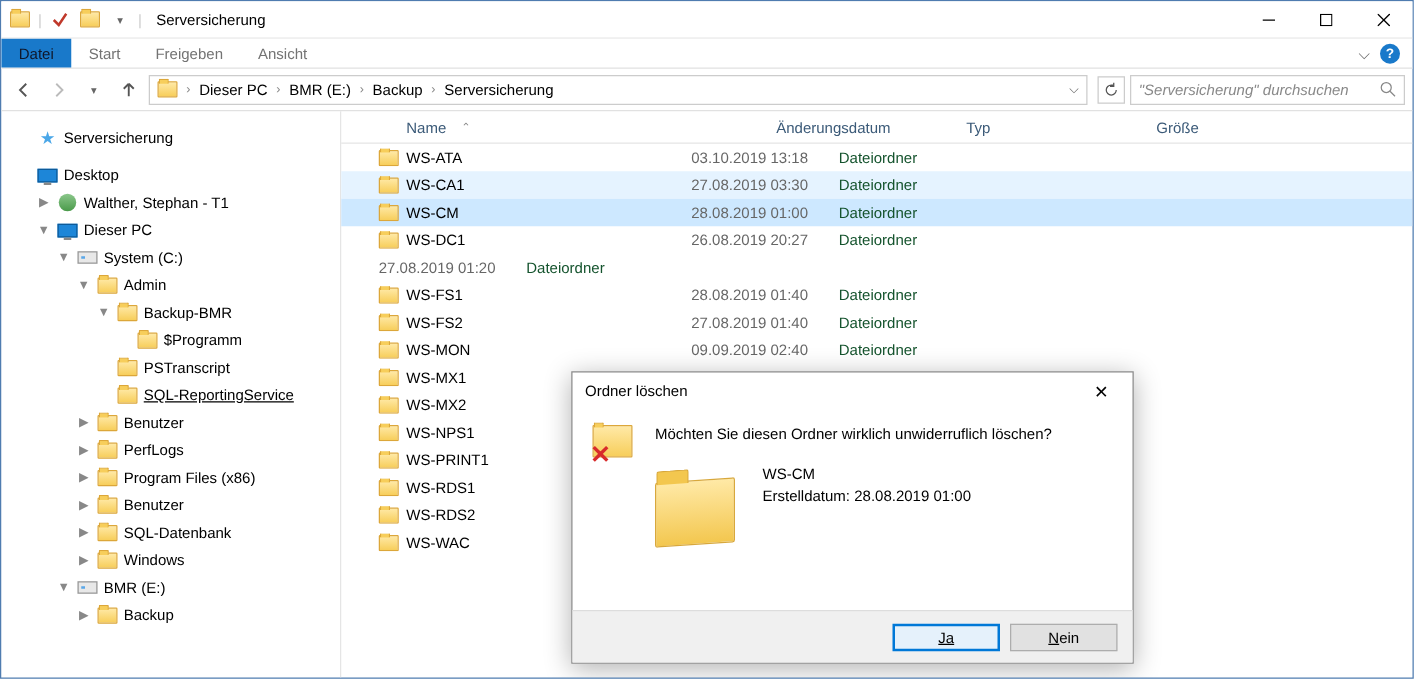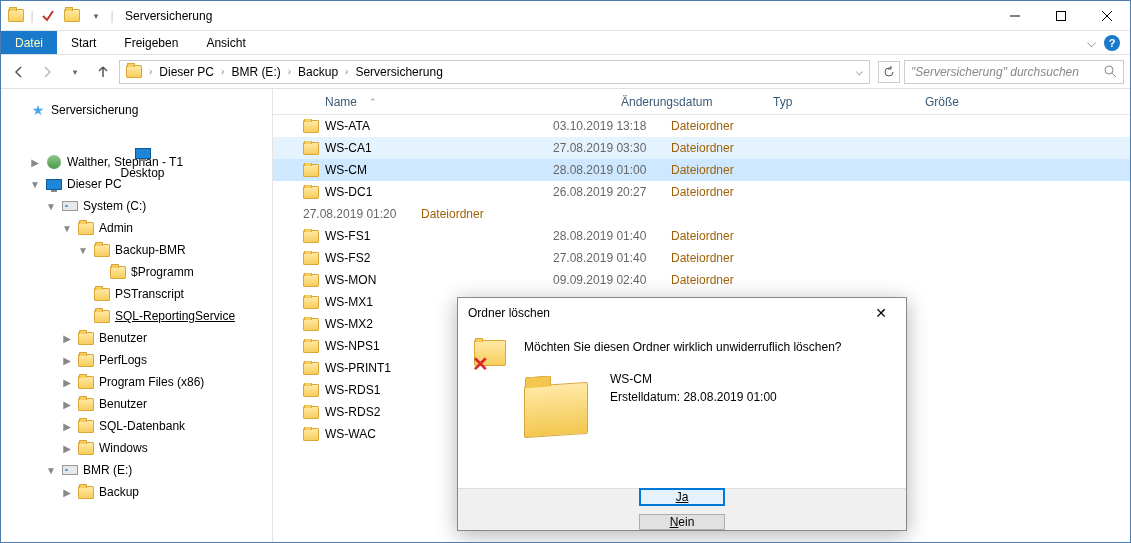--- a/index.html
+++ b/index.html
@@ -6,22 +6,22 @@
 body { background:#fff; width:1131px; height:543px; overflow:hidden; position:relative; border:1px solid #4f7cb0; }
 .titlebar { height:30px; background:#fff; display:flex; align-items:center; border-bottom:1px solid #e5e5e5; }
 .titlebar .qat { display:flex; align-items:center; gap:2px; padding-left:4px; }
 .qat-ico { width:22px; height:22px; display:flex; align-items:center; justify-content:center; }
 .folder-ico { width:16px; height:13px; background:linear-gradient(#ffe9a6,#f7ce5b); border:1px solid #dca73a; border-radius:1px; position:relative; }
 .folder-ico::before { content:""; position:absolute; top:-3px; left:0; width:6px; height:3px; background:#f7ce5b; border:1px solid #dca73a; border-bottom:none; border-radius:1px 1px 0 0; }
 .titlebar .title { margin-left:10px; color:#000; }
 .win-btns { margin-left:auto; display:flex; }
 .win-btn { width:46px; height:30px; display:flex; align-items:center; justify-content:center; color:#000; }
 .ribbon-tabs { height:24px; display:flex; align-items:stretch; border-bottom:1px solid #e1e1e1; background:#fff; }
-.ribbon-tab { padding:0 14px; display:flex; align-items:center; color:#000000; cursor:default; }
-.ribbon-tab.file { background:#1979ca; color:#fef9c3; }
+.ribbon-tab { padding:0 14px; display:flex; align-items:center; color:#737373; cursor:default; }
+.ribbon-tab.file { background:#1979ca; color:#0f172a; }
 .ribbon-help { margin-left:auto; display:flex; align-items:center; padding-right:10px; gap:8px; }
 .help-circle { width:16px; height:16px; border-radius:50%; background:#1979ca; color:#fff; display:flex; align-items:center; justify-content:center; font-size:11px; font-weight:bold; }
 .navbar { height:34px; display:flex; align-items:center; gap:4px; padding:0 6px; border-bottom:1px solid #e1e1e1; }
 .nav-btn { width:24px; height:24px; display:flex; align-items:center; justify-content:center; color:#555; }
 .nav-btn.disabled { color:#bbb; }
 .addr { flex:1; height:24px; border:1px solid #ccc; display:flex; align-items:center; padding:0 2px; gap:0; }
 .crumb { display:flex; align-items:center; padding:0 4px; height:100%; cursor:default; }
 .crumb-sep { color:#888; padding:0 3px; font-size:10px; }
 .addr-tail { margin-left:auto; display:flex; align-items:center; gap:4px; padding-right:4px; }
 .refresh { width:22px; height:22px; display:flex; align-items:center; justify-content:center; border:1px solid #ccc; margin-left:4px; }
@@ -44,39 +44,39 @@
 .col { padding:0 8px;margin-left:34px; }
 .col.name { width:262px; display:flex; align-items:center; gap:4px; }
 .col.date { width:118px; }
 .col.type { width:118px; }
 .col.size { width:80px; }
 .sort-ind { font-size:9px; color:#888; margin-left:8px; }
 .row { display:flex; height:22px; align-items:center; padding-left:22px; cursor:default; }
 .row .cell { padding:0 8px; overflow:hidden; white-space:nowrap; }
 .row .c-name { width:250px; display:flex; align-items:center; gap:6px; color:#000; }
 .row .c-date { width:118px; color:#666; }
-.row .c-type { width:118px; color:#a16207; }
+.row .c-type { width:118px; color:#14532d; }
 .row.hover { background:#e5f3ff; }
 .row.selected { background:#cde8ff; }
 
 .dialog { position:absolute; left:456px; top:296px; width:450px; background:#fff; border:1px solid #888; box-shadow:0 4px 20px rgba(0,0,0,0.3); }
 .dlg-title { height:30px; display:flex; align-items:center; padding:0 10px; font-size:12px; }
 .dlg-close { margin-left:auto; font-size:14px; width:30px; text-align:center; cursor:default; }
 .dlg-body { padding:12px 16px 10px 16px; display:flex; gap:14px; min-height:160px; }
 .dlg-warn { position:relative; width:36px; height:32px; flex-shrink:0; }
 .dlg-warn .folder-ico { width:32px; height:26px; }
 .dlg-warn .x { position:absolute; left:-2px; bottom:-4px; color:#d82b2b; font-weight:bold; font-size:20px; }
 .dlg-content { flex:1; }
 .dlg-q { margin-bottom:12px; }
 .dlg-info { display:flex; gap:14px; }
 .big-folder { width:72px; height:96px; position:relative; }
 .big-folder .bf { width:64px; height:52px; background:linear-gradient(#ffe9a6,#f3c74f); border:1px solid #d8a83c; border-radius:2px; position:absolute; top:18px; left:0; transform:skewY(-4deg); }
 .big-folder .bf::before { content:""; position:absolute; top:-10px; left:0; width:24px; height:10px; background:#f3c74f; border:1px solid #d8a83c; border-bottom:none; border-radius:2px 2px 0 0; }
 .dlg-meta { padding-top:4px; line-height:1.5; }
-.dlg-btns { height:42px; background:#f0f0f0; display:flex; align-items:center; justify-content:flex-end; gap:8px; padding:0 12px; border-top:1px solid #ddd;flex-direction:column; }
+.dlg-btns { height:42px; background:#f0f0f0; display:flex; align-items:center; justify-content:flex-end; gap:8px; padding:0 12px; border-top:1px solid #ddd; }
 .dlg-btn { width:86px; height:22px; border:1px solid #adadad; background:#e1e1e1; display:flex; align-items:center; justify-content:center; cursor:default; }
 .dlg-btn.primary { border:2px solid #0078d7; background:#e5f1fb; }
 .dlg-btn u { text-decoration:underline; }
 svg { display:block; }
 </style>
 </head>
 <body>
 
 <div class="titlebar">
   <div class="qat">
@@ -181,21 +181,21 @@
 <div class="body">
   <div class="tree" id="tree">
       <div class="tree-item noexp" style="padding-left: 6px;">
         <span class="exp">▶</span>
         <div class="ti-ico">
           <span class="star">★</span>
         </div>
         <span>Serversicherung</span>
       </div>
       <div style="height: 8px;"></div>
-      <div class="tree-item noexp" style="padding-left: 6px; flex-direction: column;">
+      <div class="tree-item noexp" style="padding-left: 6px;">
         <span class="exp">▶</span>
         <div class="ti-ico">
           <div class="monitor"></div>
         </div>
         <span>Desktop</span>
       </div>
       <div class="tree-item" style="padding-left: 22px;">
         <span class="exp">▶</span>
         <div class="ti-ico">
           <div class="user-ico"></div>

